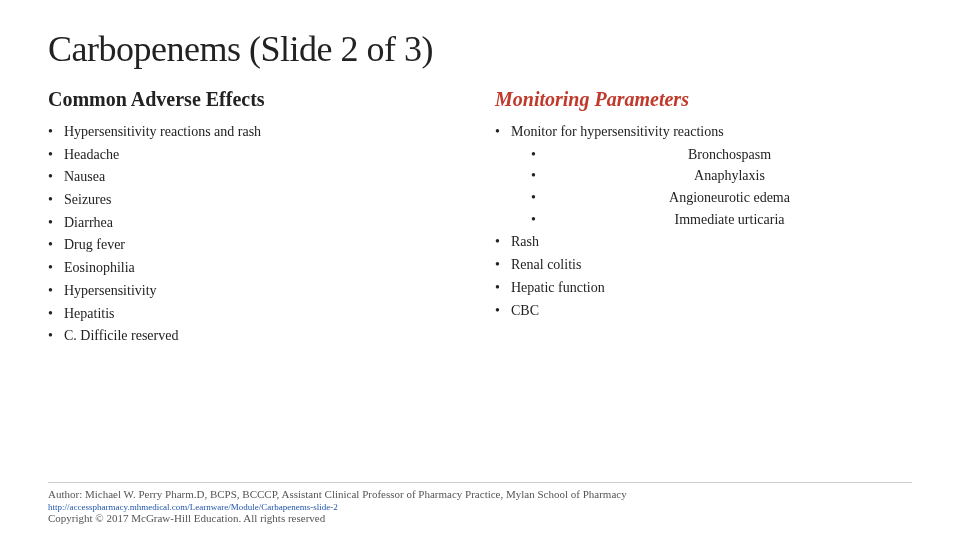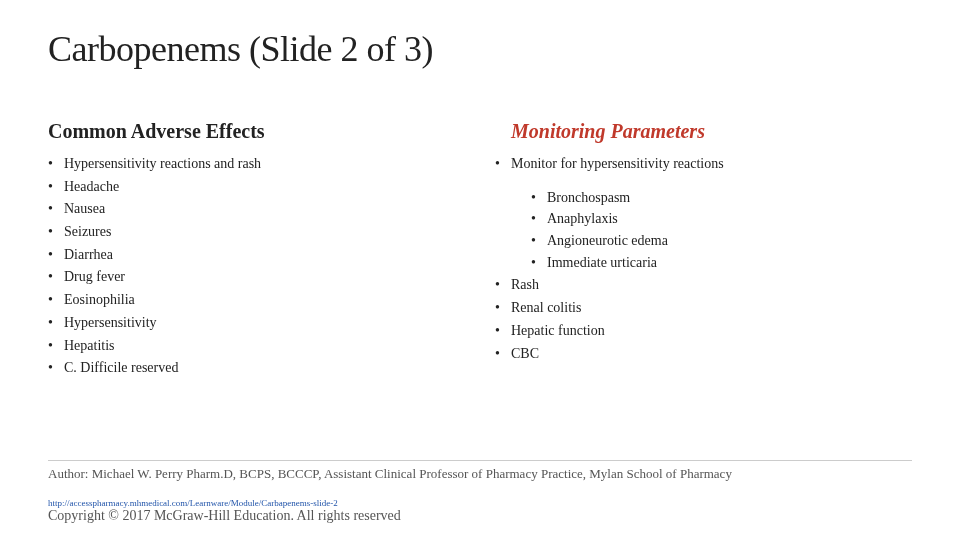--- a/index.html
+++ b/index.html
@@ -9,21 +9,20 @@
       background: #fff;
       font-family: Georgia, 'Times New Roman', serif;
       overflow: hidden;
     }
     .slide {
       width: 960px;
       height: 540px;
       padding: 28px 48px 16px 48px;
       display: flex;
       flex-direction: column;
-      gap: 32px;
     }
     .title {
       font-size: 36px;
       font-weight: normal;
       color: #222;
       margin-bottom: 18px;
       letter-spacing: -0.5px;
     }
     .content-area {
       display: flex;
@@ -43,21 +42,20 @@
       font-weight: bold;
       color: #222;
       margin-bottom: 10px;
     }
     .monitoring-heading {
       font-size: 20px;
       font-weight: bold;
       color: #c0392b;
       margin-bottom: 10px;
       font-style: italic;
-      margin-left: 16px;
     }
     .bullet-list {
       list-style: none;
       padding: 0;
     }
     .bullet-list > li {
       font-size: 14px;
       color: #222;
       line-height: 1.55;
       padding-left: 16px;
@@ -66,51 +64,52 @@
     }
     .bullet-list > li::before {
       content: '•';
       position: absolute;
       left: 0;
       top: 0;
     }
     .sub-list {
       list-style: none;
       padding-left: 20px;
-      margin-top: 12px;
+      margin-top: 1px;
+      text-align: center;
     }
     .sub-list > li {
       font-size: 14px;
       color: #222;
       line-height: 1.55;
       padding-left: 16px;
       position: relative;
     }
     .sub-list > li::before {
       content: '•';
       position: absolute;
       left: 0;
       top: 0;
     }
     .footer {
       margin-top: 8px;
       border-top: 1px solid #ccc;
       padding-top: 5px;
     }
     .footer-author {
-      font-size: 13px;
+      font-size: 11px;
       color: #555;
-      margin-bottom: 16px;
+      margin-bottom: 2px;
     }
     .footer-link {
       font-size: 9px;
       color: #2255aa;
     }
     .footer-copyright {
-      font-size: 14px;
+      font-size: 11px;
       color: #555;
     }
   </style>
 </head>
 <body>
 
 <div class="slide">
   <div class="title">Carbopenems  (Slide 2 of 3)</div>
 
   <div class="content-area">

